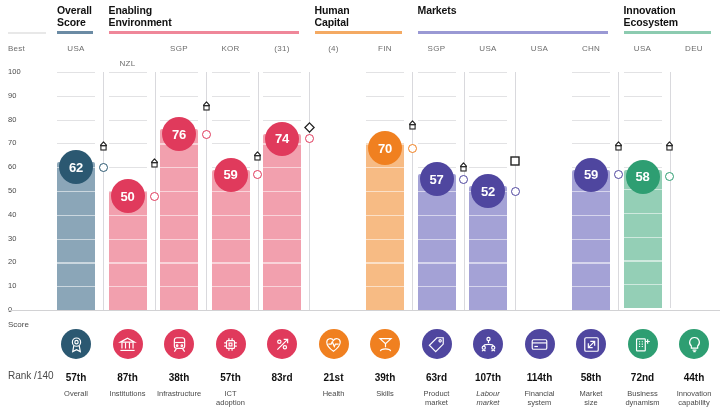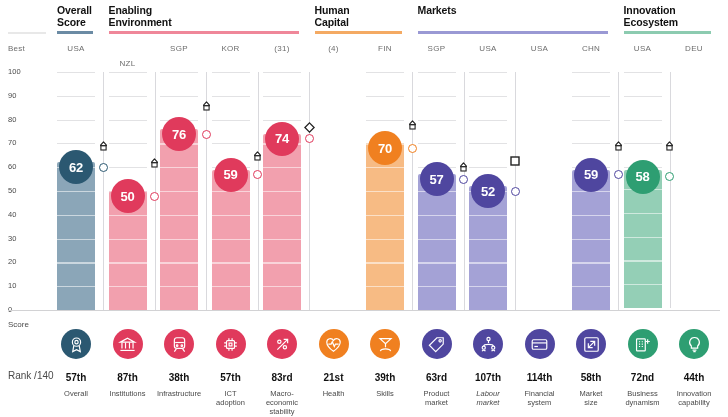--- a/index.html
+++ b/index.html
@@ -413,23 +413,20 @@
 adoption</div>
     <div class="iconcirc" style="left: 267px; top: 329px; width: 30px; height: 30px; background: rgb(224, 58, 92);">
       <svg viewBox="0 0 24 24" width="19" height="19" fill="none" stroke="#fff" stroke-width="1.5">
         <circle cx="8" cy="8.5" r="2.1"></circle>
         <circle cx="15" cy="15.5" r="2.1"></circle>
         <path d="M5.5 18.5 L18.5 5.5"></path>
         <path d="M13.5 5.5 H18.5 V10.5"></path>
       </svg>
     </div>
     <div class="rank" style="left: 263px; top: 372px; width: 38px;">83rd</div>
-    <div class="rlabel" style="left: 256px; top: 389px; width: 52px;">Macro-
-economic
-stability</div>
     <div class="iconcirc" style="left: 318.5px; top: 329px; width: 30px; height: 30px; background: rgb(240, 128, 32);">
       <svg viewBox="0 0 24 24" width="19" height="19" fill="none" stroke="#fff" stroke-width="1.5">
         <path d="M12 20.5 S3.5 14.5 3.5 9 A4.5 4.5 0 0 1 12 7 A4.5 4.5 0 0 1 20.5 9 C20.5 14.5 12 20.5 12 20.5 Z"></path>
         <path d="M5.5 11.5 H9 L10.5 8.5 L13 14.5 L14.5 11.5 H18.5"></path>
       </svg>
     </div>
     <div class="rank" style="left: 314.5px; top: 372px; width: 38px;">21st</div>
     <div class="rlabel" style="left: 307.5px; top: 389px; width: 52px;">Health</div>
     <div class="iconcirc" style="left: 370px; top: 329px; width: 30px; height: 30px; background: rgb(240, 128, 32);">
       <svg viewBox="0 0 24 24" width="19" height="19" fill="none" stroke="#fff" stroke-width="1.5">

